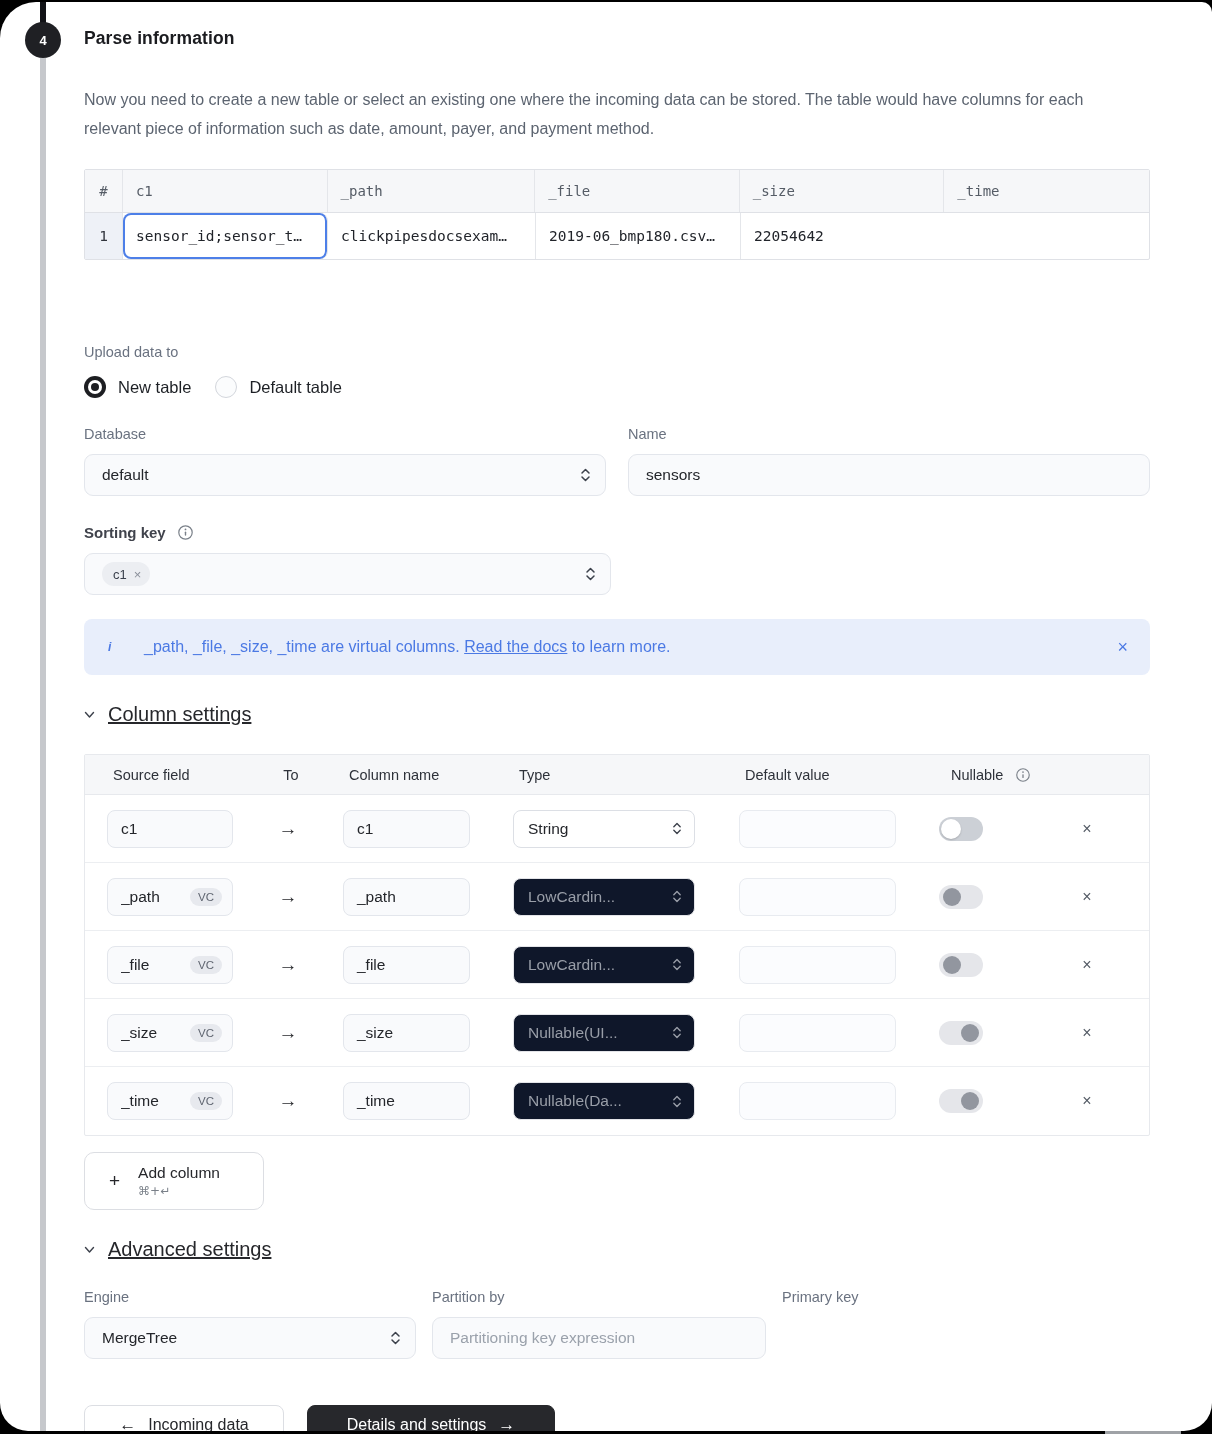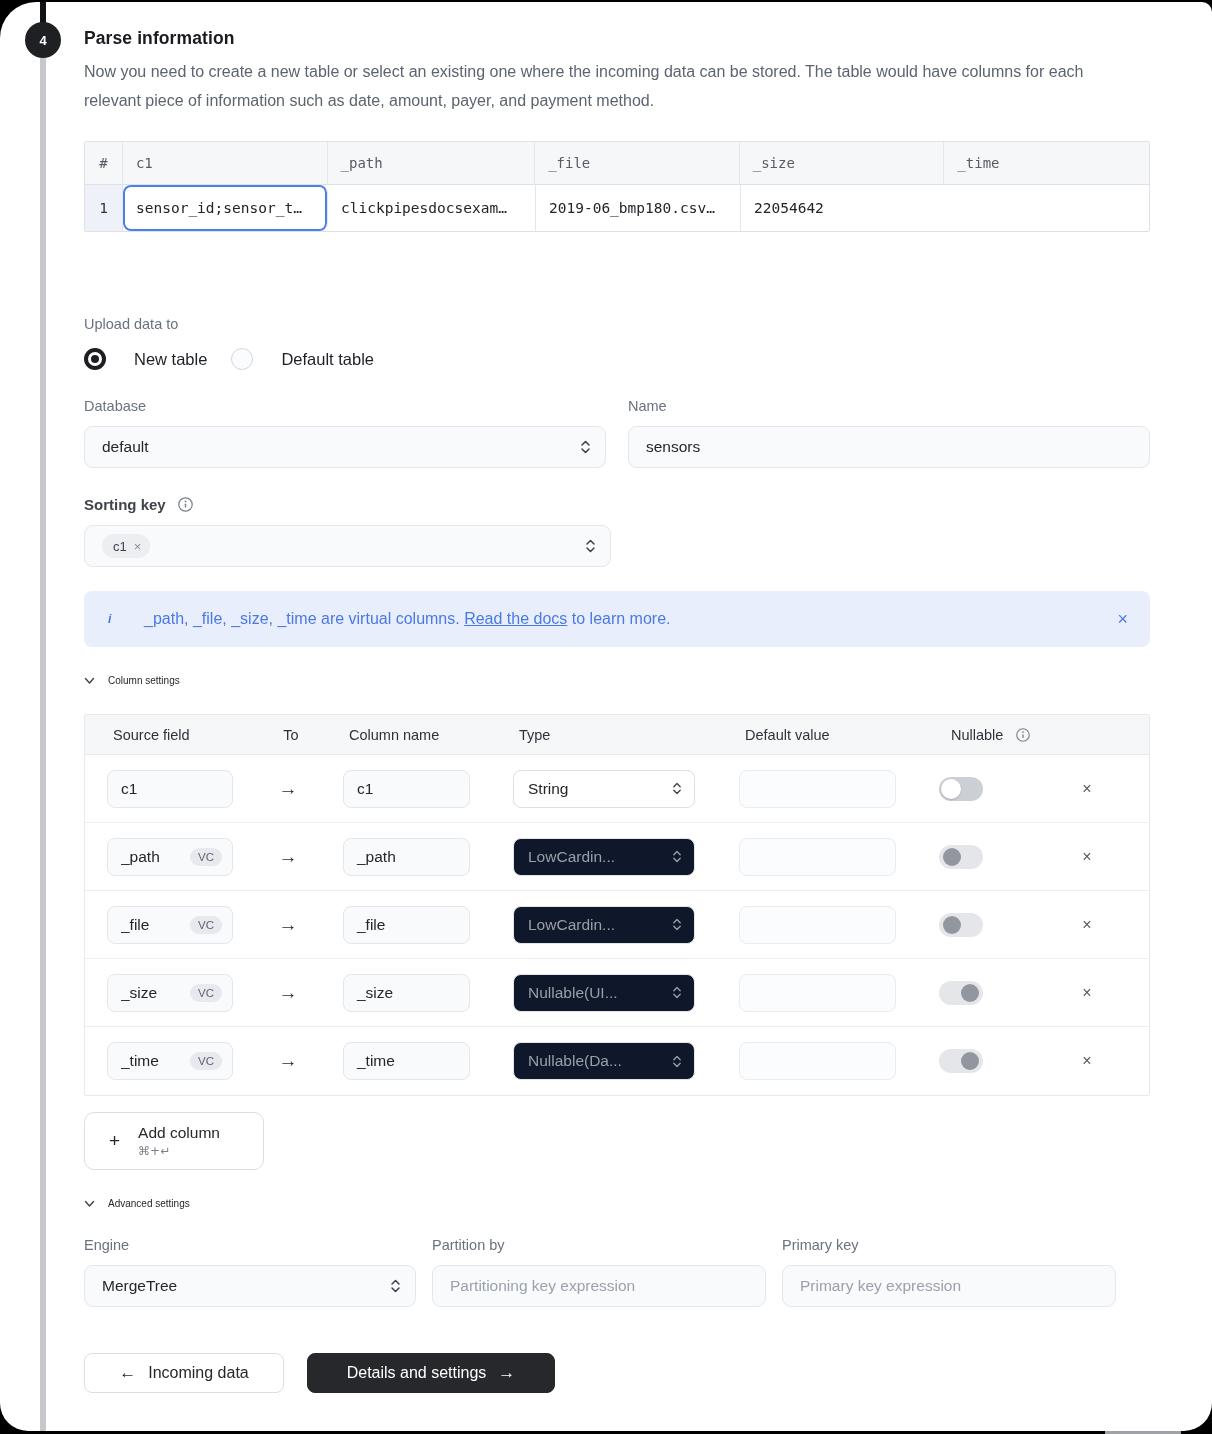--- a/index.html
+++ b/index.html
@@ -15,42 +15,42 @@
   
   .stepper-line-top { position:absolute; left:40px; top:0; width:6px; height:24px; background:#111216; }
   .stepper-line-bottom { position:absolute; left:40px; top:56px; width:6px; bottom:0; background:#c6c8cc; }
   .step-circle { position:absolute; left:25px; top:20px; width:36px; height:36px; border-radius:50%;
     background:#1f2024; color:#fff; font-size:13px; font-weight:700;
     display:flex; align-items:center; justify-content:center; }
 
   .content { position:absolute; left:84px; top:0; width:1066px; }
 
   .page-title { font-size:17.5px; font-weight:700; color:#1b1c20; margin-top:26px; letter-spacing:.1px; }
-  .page-desc { margin-top:8px; font-size:16px; line-height:29px; color:#5c6470; max-width:1045px; }
+  .page-desc { margin-top:36px; font-size:16px; line-height:29px; color:#5c6470; max-width:1045px; }
 
   
   .preview-table { margin-top:26px; border:1px solid #dfe1e6; border-radius:2px; width:1066px;
     font-family:"DejaVu Sans Mono","Liberation Mono",monospace; }
   .pt-row { display:flex; }
   .pt-head { background:#f6f7f9; border-bottom:1px solid #dfe1e6; }
   .pt-cell { height:42px; display:flex; align-items:center; padding-left:13px; font-size:14px; color:#555c66;
     border-right:1px solid #e4e6ea; overflow:hidden; white-space:nowrap; }
   .pt-body .pt-cell { height:46px; font-size:14.5px; color:#21242a; }
   .pt-cell:last-child { border-right:none; }
   .c-num { width:38px; padding-left:0; justify-content:center; }
   .c-1 { width:205px; } .c-2 { width:208px; } .c-3 { width:205px; } .c-4 { width:205px; } .c-5 { width:205px; }
   .pt-body .c-num { background:#eef1f7; color:#30343c; }
   .pt-cell.selected { box-shadow: inset 0 0 0 2px #4d7fe8; border-radius:8px; }
 
   
   .field-label { font-size:14.5px; font-weight:500; color:#6a7280; }
 
   .upload-label { margin-top:84px; }
   .radio-row { margin-top:16px; display:flex; align-items:center; gap:14px; }
-  .radio-option { display:flex; align-items:center; gap:28px; margin-right:10px; cursor:pointer; }
+  .radio-option { display:flex; align-items:center; gap:12px; margin-right:10px; cursor:pointer; }
   .radio { width:22px; height:22px; border-radius:50%; position:relative; }
   .radio.checked { background:#1d1e22; }
   .radio.checked::after { content:""; position:absolute; inset:4px; border-radius:50%; background:#fff; }
   .radio.checked::before { content:""; position:absolute; inset:7px; border-radius:50%; background:#1d1e22; z-index:1; }
   .radio.unchecked { border:1.5px solid #d3d6dc; background:#fbfcfd; }
   .radio-label { font-size:16.5px; color:#1d2025; }
 
   .form-row { margin-top:28px; display:flex; gap:22px; }
   .field { width:522px; }
   .input-box, .select-box { margin-top:12px; height:42px; border:1px solid #e3e6ec; border-radius:9px;
@@ -69,21 +69,21 @@
   .chip-x { font-size:13px; color:#8a8f9a; cursor:pointer; }
 
   .banner { margin-top:24px; height:56px; background:#e8eefb; border-radius:8px; display:flex;
     align-items:center; padding:0 22px 0 24px; }
   .banner-i { font-size:12px; color:#4b79e4; font-style:italic; font-weight:700; width:36px; }
   .banner-text { font-size:16px; color:#4b79e4; }
   .banner-text a { color:#4b79e4; }
   .banner-x { margin-left:auto; font-size:18px; color:#4b79e4; cursor:pointer; }
 
   .section-head { margin-top:28px; display:flex; align-items:center; gap:13px; cursor:pointer; }
-  .section-title { font-size:10px; color:#26272b; }
+  .section-title { font-size:20px; color:#26272b;text-decoration:underline; }
 
   
   .cols-table { margin-top:28px; border:1px solid #e7e9ed; border-radius:2px; width:1066px; }
   .cols-grid { display:grid; grid-template-columns:126px 110px 127px 43px 182px 44px 157px 43px 44px 1fr;
     align-items:center; padding-left:22px; }
   .cols-header { height:40px; background:#f6f7f9; border-bottom:1px solid #e7e9ed; }
   .cols-header span { font-size:14.5px; font-weight:500; color:#2e323a;margin-left:6px; }
   .h-to { justify-self:center; }
   .h-null { display:flex; align-items:center; gap:7px; }
   .cols-row { height:68px; border-bottom:1px solid #eceef1; }
@@ -430,23 +430,20 @@
         </div>
       </div>
       <div class="adv-field-2">
         <div class="field-label">Partition by</div>
         <div class="input-box">
           <input class="input-value" placeholder="Partitioning key expression" style="">
         </div>
       </div>
       <div class="adv-field-3">
         <div class="field-label">Primary key</div>
-        <div class="input-box">
-          <input class="input-value" placeholder="Primary key expression" style="">
-        </div>
       </div>
     </div>
 
     <div class="footer">
       <div class="btn btn-back">
         <span class="arr">←</span>
         <span>Incoming data</span>
       </div>
       <div class="btn btn-next">
         <span>Details and settings</span>

